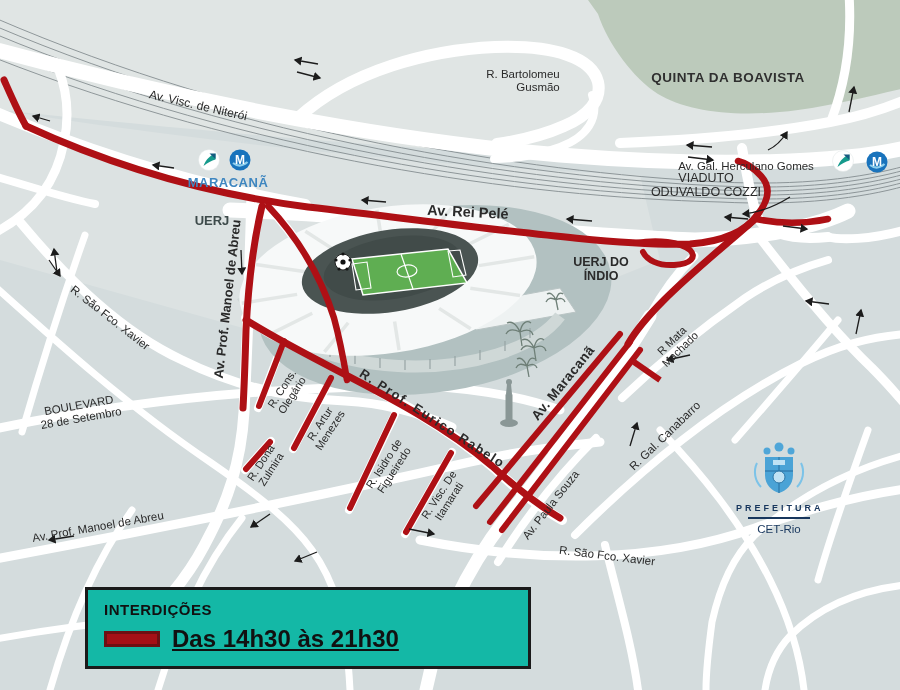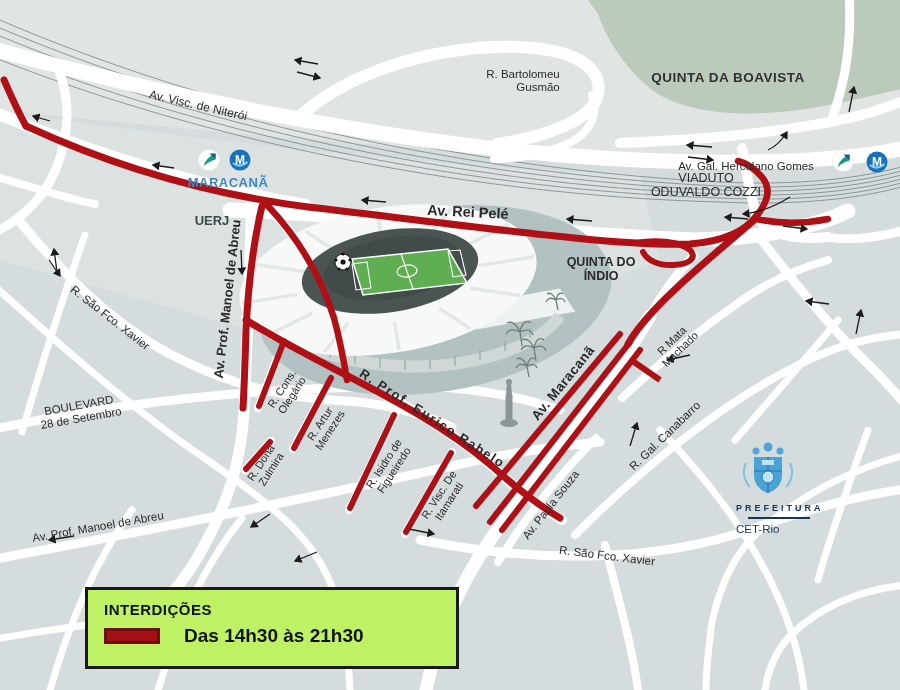--- a/index.html
+++ b/index.html
@@ -4,28 +4,28 @@
 <style>
   html,body{margin:0;padding:0;background:#eef0ef;}
   #stage{position:relative;width:900px;height:690px;overflow:hidden;background:#d8dfdf;
          font-family:"Liberation Sans",sans-serif;}
   #map-svg{position:absolute;left:0;top:0;}
   #labels{position:absolute;left:0;top:0;width:900px;height:690px;pointer-events:none;}
   .lbl{position:absolute;white-space:nowrap;color:#2a2a2a;transform-origin:center;
        text-align:center;line-height:1.12;}
   .lbl span{display:block;}
   
-  #legend{position:absolute;left:85px;top:587px;width:374px;height:82px;background:#bef264;
+  #legend{position:absolute;left:85px;top:587px;width:446px;height:82px;background:#14b8a6;
           border:3px solid #1a1a1a;box-sizing:border-box;}
   #legend .title{margin:11px 0 0 16px;font-size:15px;font-weight:bold;color:#111;letter-spacing:.5px;}
   #legend .row{display:flex;align-items:center;margin:7px 0 0 16px;}
   #legend .swatch{width:56px;height:16px;background:#a51016;border:3px solid #6d1013;box-sizing:border-box;}
-  #legend .entry{margin-left:24px;font-size:19px;font-weight:bold;color:#111;}
+  #legend .entry{margin-left:12px;font-size:24px;font-weight:bold;color:#111;text-decoration:underline;}
   
-  #logo{position:absolute;left:736px;top:441px;width:86px;color:#17365d;}
+  #logo{position:absolute;left:736px;top:441px;width:86px;text-align:center;color:#17365d;}
   #logo .pref{font-size:9px;font-weight:bold;letter-spacing:3px;margin-top:2px;}
   #logo .rio{font-size:34px;font-weight:900;line-height:.95;letter-spacing:1px;}
   #logo .rule{width:62px;height:2px;background:#17365d;margin:4px auto 4px;}
   #logo .agency{font-size:11.5px;font-weight:normal;}
 </style>
 </head>
 <body>
 
 <div id="stage">
 
@@ -251,21 +251,21 @@
     <span>Gusmão</span>
   </div>
   <div class="lbl" style="left:728px;top:78px;font-size:13.5px;font-weight:bold;color:#2f2f2f;letter-spacing:.5px;transform:translate(-50%,-50%);">QUINTA DA BOAVISTA</div>
   <div class="lbl" style="left:746px;top:126px;font-size:11.5px;transform:translate(-50%,-50%);margin-top:40px;">Av. Gal. Herculano Gomes</div>
   <div class="lbl" style="left:706px;top:185px;font-size:12.5px;font-weight:normal;transform:translate(-50%,-50%);">
     <span>VIADUTO</span>
     <span>ODUVALDO COZZI</span>
   </div>
   <div class="lbl" style="left:468px;top:212px;font-size:14.5px;font-weight:bold;transform:translate(-50%,-50%) rotate(3deg);">Av. Rei Pelé</div>
   <div class="lbl" style="left:601px;top:269px;font-size:12.5px;font-weight:bold;transform:translate(-50%,-50%);">
-    <span>QUINTA DO</span>
+    <span>UERJ DO</span>
     <span>ÍNDIO</span>
   </div>
   <div class="lbl" style="left:228px;top:299px;font-size:13px;font-weight:bold;transform:translate(-50%,-50%) rotate(-83.5deg);">Av. Prof. Manoel de Abreu</div>
   <div class="lbl" style="left:110px;top:318px;font-size:11.5px;transform:translate(-50%,-50%) rotate(38deg);">R. São Fco. Xavier</div>
   <div class="lbl" style="left:80px;top:412px;font-size:11.5px;transform:translate(-50%,-50%) rotate(-10deg);">
     <span>BOULEVARD</span>
     <span>28 de Setembro</span>
   </div>
   <div class="lbl" style="left:287px;top:392px;font-size:11px;transform:translate(-50%,-50%) rotate(-57deg);">
     <span>R. Cons.</span>

